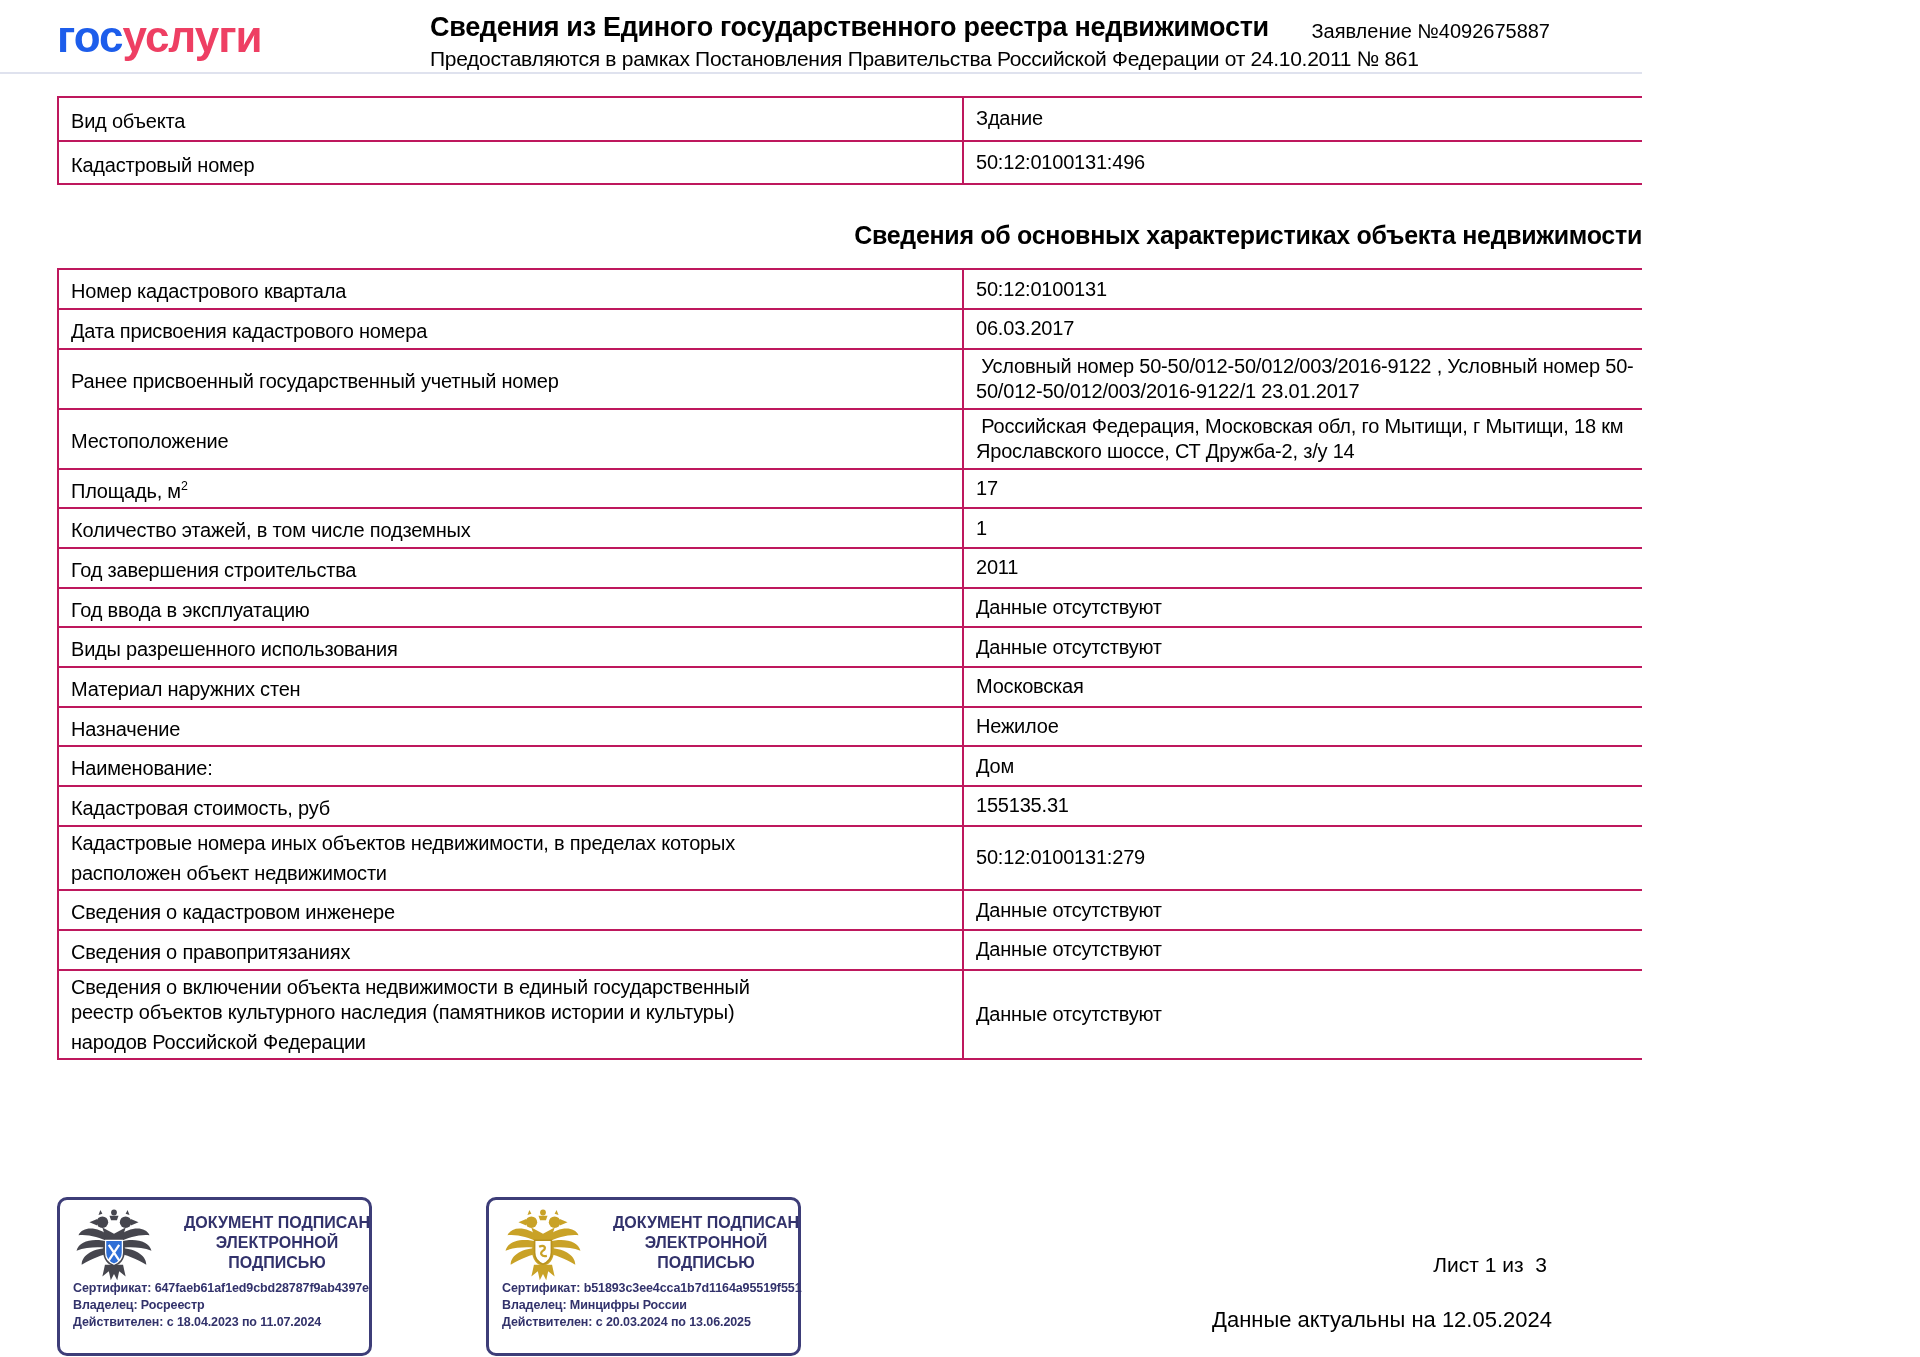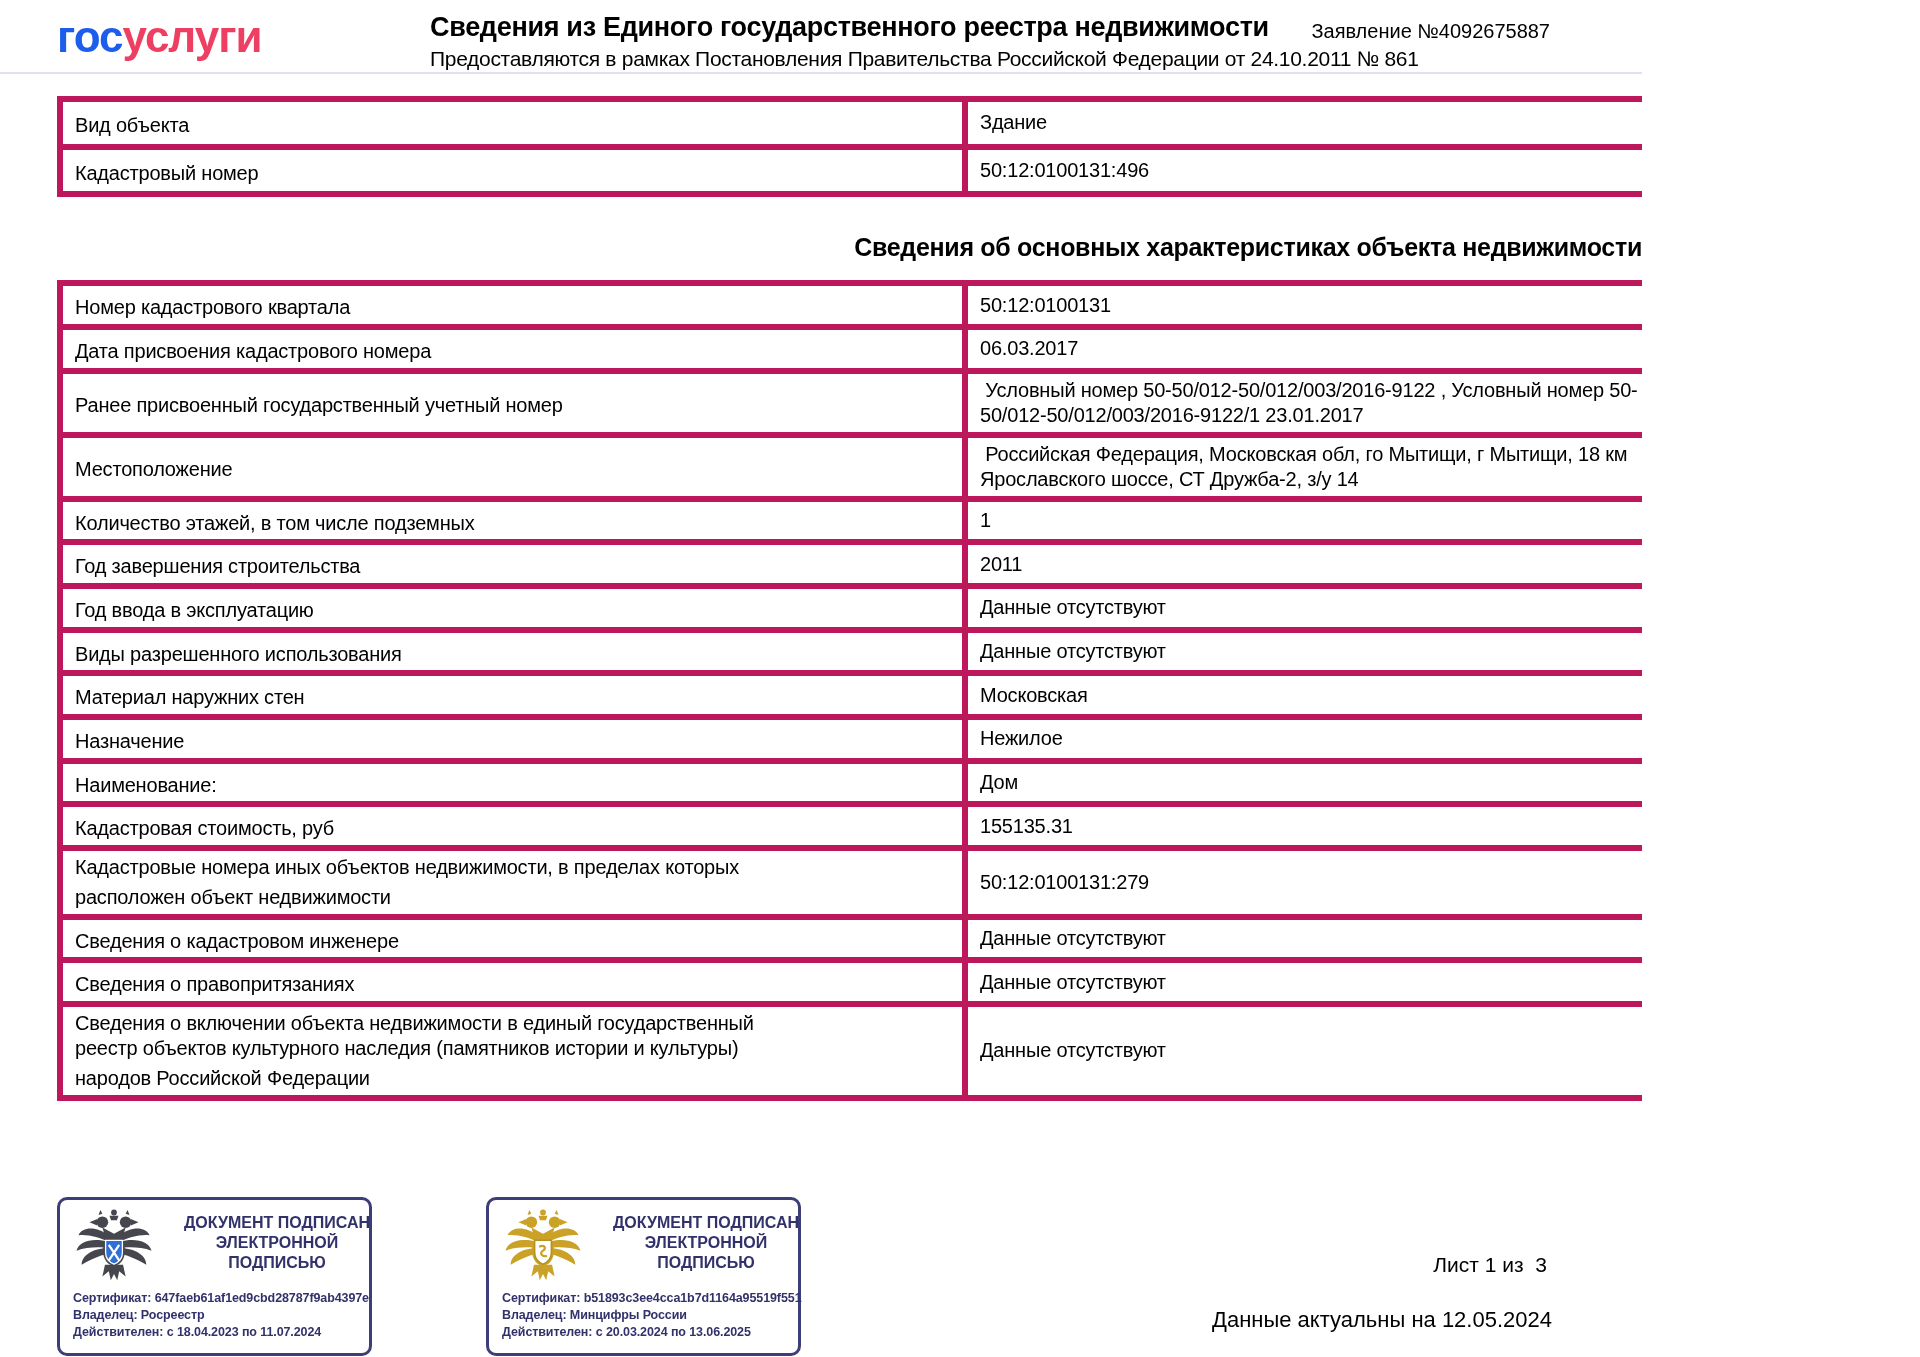--- a/index.html
+++ b/index.html
@@ -51,21 +51,21 @@
   
   .kv-table {
     border-collapse: collapse;
     table-layout: fixed;
     width: 1613px;
     margin-left: 57px;
     font-size: 20px;
     letter-spacing: -0.2px;
   }
   .kv-table td {
-    border: 6px solid #be185d;
+    border: 2px solid #be185d;
     vertical-align: middle;
     line-height: 25px;
     padding: 4px 12px;
   }
   .kv-table.first { margin-top: 22px; }
   .kv-table.first td { padding: 6px 12px; }
   .kv-table col.col-label { width: 905px; }
   .kv-table td.label-cell { padding-right: 150px; }
   .kv-table td.value-cell { white-space: pre-wrap; }
   .kv-table sup { font-size: 0.62em; }
@@ -98,21 +98,21 @@
     position: absolute;
     left: 118px; top: 13px;
     width: 198px;
     text-align: center;
     font-size: 16px;
     font-weight: 700;
     line-height: 20px;
   }
   .stamp .details {
     position: absolute;
-    left: 13px; top: 90px;
+    left: 13px; top: 80px;
     right: 8px;
     font-size: 12.5px;
     font-weight: 700;
     line-height: 17px;
     letter-spacing: -0.1px;
     white-space: nowrap;
   }
   .stamp1 .eagle { fill: #46464e; }
   .stamp1 .shield { fill: #2f6fd6; stroke: #fff; stroke-width: 2; }
   .stamp1 .shield-mark { stroke: #fff; stroke-width: 3.5; fill: none; }
@@ -187,20 +187,24 @@
         <tr>
           <td class="label-cell"><span>Ранее присвоенный государственный учетный номер</span><sup></sup></td>
           <td class="value-cell"> Условный номер 50-50/012-50/012/003/2016-9122 , Условный номер 50-50/012-50/012/003/2016-9122/1 23.01.2017</td>
         </tr>
 
         <tr>
           <td class="label-cell"><span>Местоположение</span><sup></sup></td>
           <td class="value-cell"> Российская Федерация, Московская обл, го Мытищи, г Мытищи, 18 км Ярославского шоссе, СТ Дружба-2, з/у 14</td>
         </tr>
 
+        <tr>
+          <td class="label-cell"><span>Площадь, м</span><sup>2</sup></td>
+          <td class="value-cell">17</td>
+        </tr>
 
         <tr>
           <td class="label-cell"><span>Количество этажей, в том числе подземных</span><sup></sup></td>
           <td class="value-cell">1</td>
         </tr>
 
         <tr>
           <td class="label-cell"><span>Год завершения строительства</span><sup></sup></td>
           <td class="value-cell">2011</td>
         </tr>

